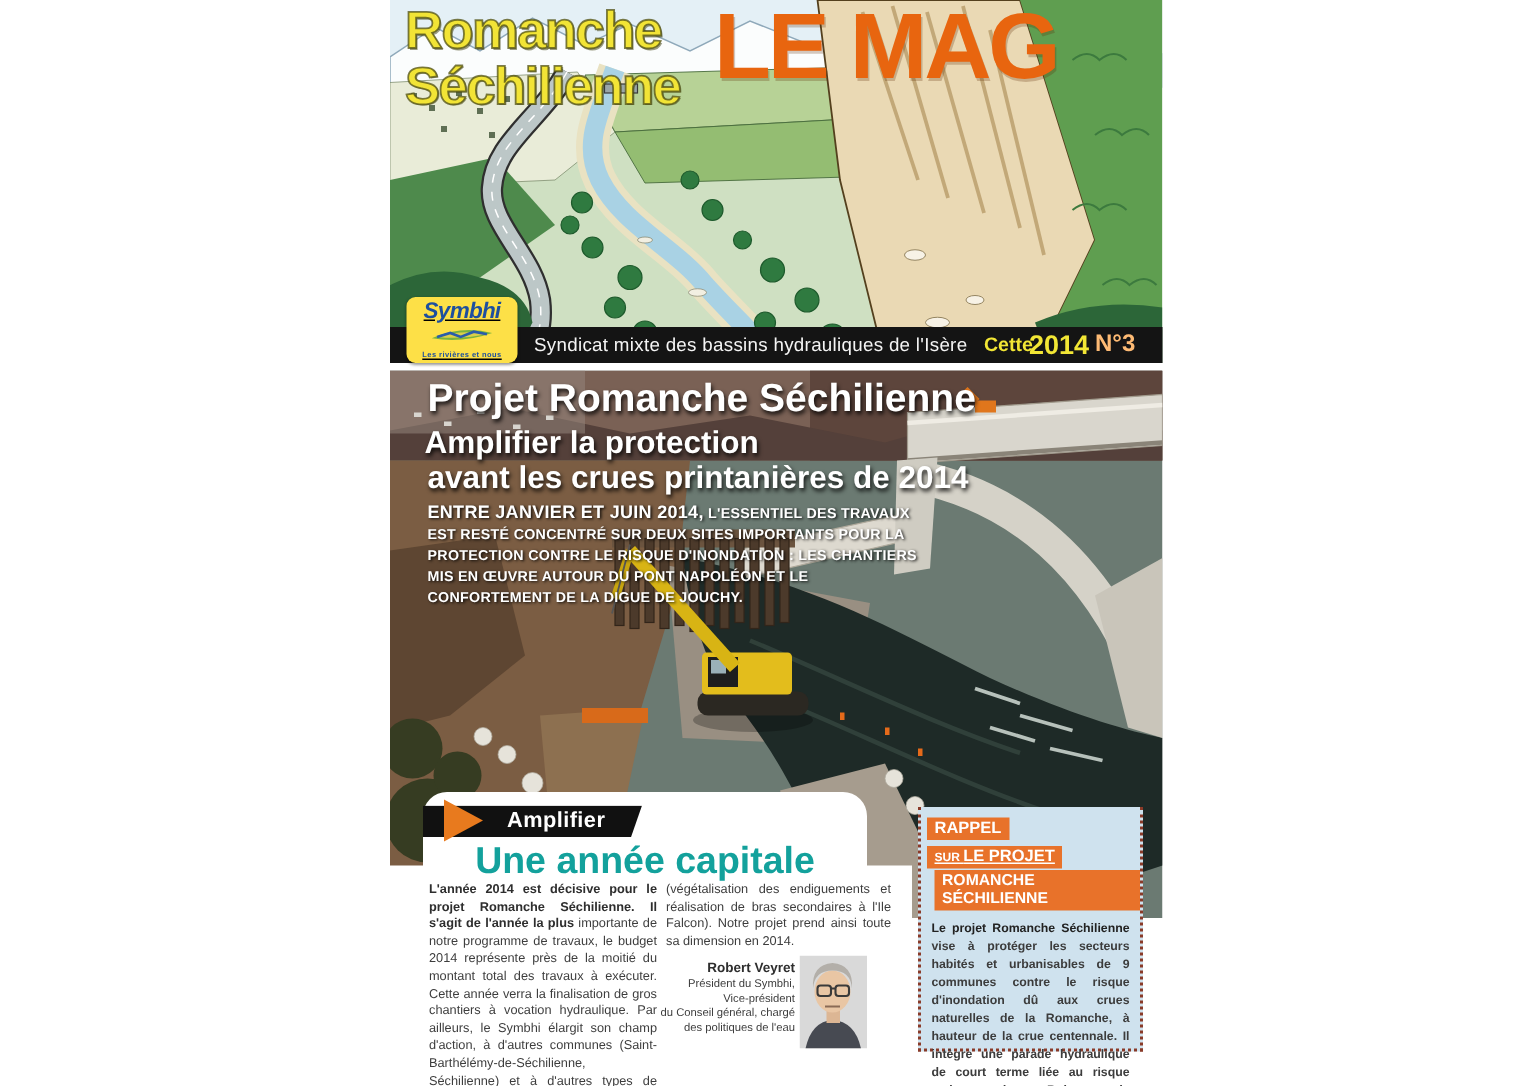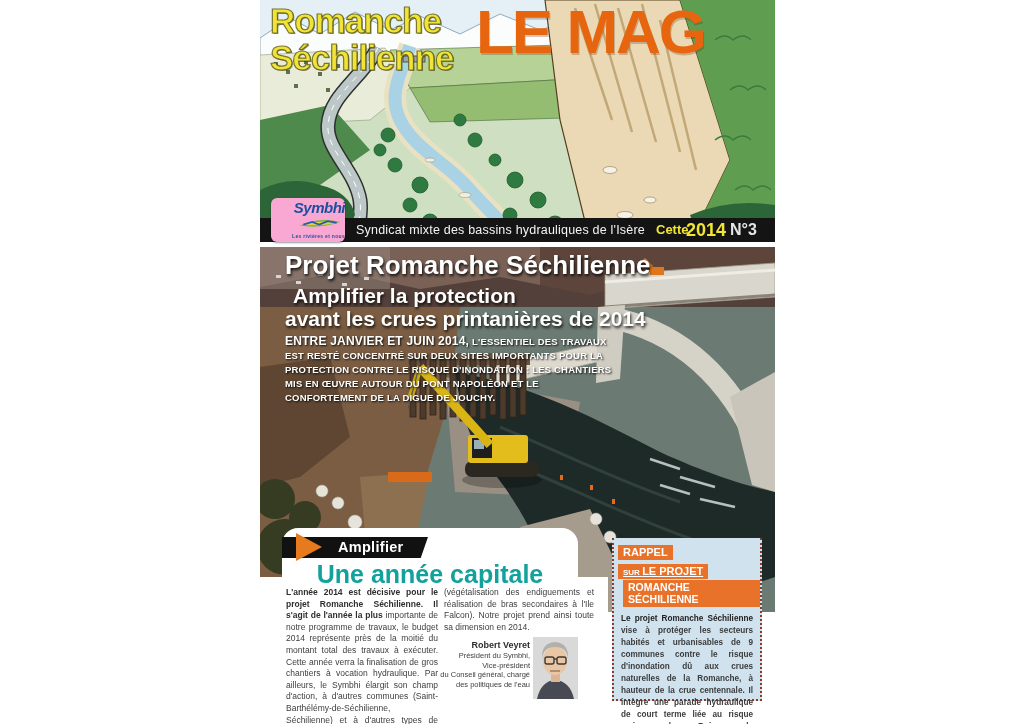--- a/index.html
+++ b/index.html
@@ -21,35 +21,35 @@
   
   .infobar { position:absolute; left:260px; top:218px; width:515px; height:24px;
              background:#141414; z-index:4; }
   .infobar .subtitle { position:absolute; left:96px; top:0; line-height:24px;
                        color:#f4f4f4; font-size:12.5px; font-weight:500; letter-spacing:.2px; }
   .infobar .month { position:absolute; left:396px; top:0; line-height:24px;
                     color:#f2e635; font-size:13px; font-weight:700; }
   .infobar .year  { position:absolute; left:426px; top:0; line-height:24px;
                     color:#f2e635; font-size:18px; font-weight:800; }
   .infobar .issue { position:absolute; left:470px; top:0; line-height:24px;
-                    color:#e5e5e5; font-size:16px; font-weight:800; }
+                    color:#fdba74; font-size:16px; font-weight:800; }
 
   .symbhi { position:absolute; left:271px; top:198px; width:74px; height:44px;
-            background:#f9a8d4; border-radius:6px; z-index:5; text-align:right;
-            box-shadow:0 1px 2px rgba(0,0,0,.4); padding-top:2px; }
+            background:#fde047; border-radius:6px; z-index:5; text-align:center;
+            box-shadow:0 1px 2px rgba(0,0,0,.4); padding-top:2px;text-decoration:underline; }
   .symbhi .logotext { font-size:15px; font-weight:800; font-style:italic;
                       color:#1d4f9f; letter-spacing:-.5px; line-height:15px; }
   .symbhi .tagline { font-size:5px; color:#1d4f9f; font-weight:700; letter-spacing:.3px; }
 
   
   .photo { position:absolute; left:260px; top:247px; width:515px; height:365px; z-index:1; }
   .cover-kicker { position:absolute; left:285px; top:250px; z-index:2;
                   color:#fff; font-weight:800; font-size:26px;
                   text-shadow:1px 2px 3px rgba(0,0,0,.85); }
-  .cover-h1 { position:absolute; left:293px; top:284px; z-index:2;
+  .cover-h1 { position:absolute; left:283px; top:284px; z-index:2;
               color:#fff; font-weight:800; font-size:21px;
               text-shadow:1px 2px 3px rgba(0,0,0,.85); }
   .cover-h2 { position:absolute; left:285px; top:307px; z-index:2;
               color:#fff; font-weight:800; font-size:21px;
               text-shadow:1px 2px 3px rgba(0,0,0,.85); }
   .standfirst { position:absolute; left:285px; top:334px; width:338px; z-index:2;
                 color:#fff; font-weight:700; font-size:9.5px; line-height:14px;
                 text-shadow:1px 1px 2px rgba(0,0,0,.9); letter-spacing:.2px; }
   .standfirst .lead { font-size:12px; }
 

